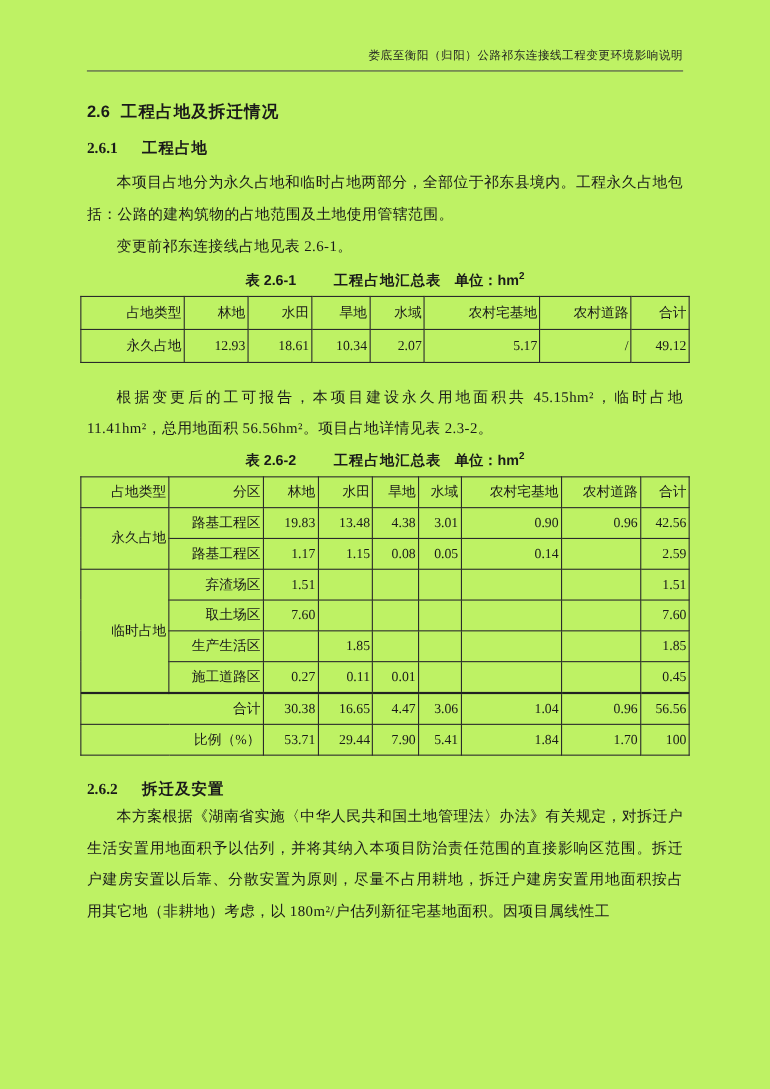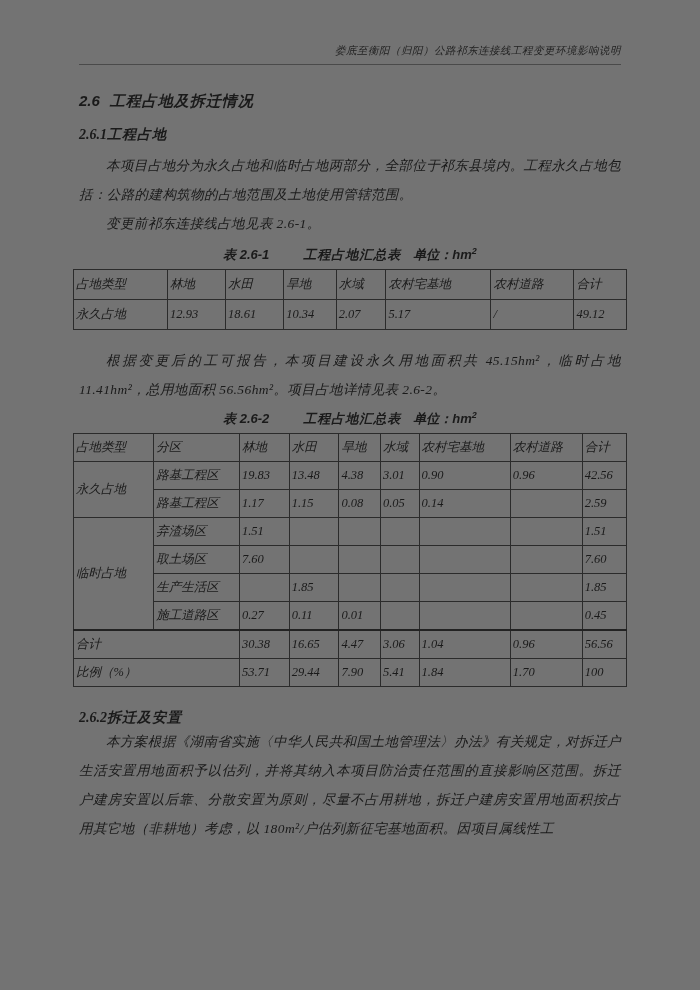--- a/index.html
+++ b/index.html
@@ -1,26 +1,25 @@
 <!DOCTYPE html>
 <html lang="zh"><head>
 <meta charset="utf-8">
 <style>
   html,body{margin:0;padding:0;background:#888;}
   .page{
     position:relative;
     width:700px;height:990px;
     margin:0 auto;
-    background:#737373;
+    background:#bef264;
     color:#1a1a1a;
     font-family:"Liberation Serif","DejaVu Serif",serif;
     box-sizing:border-box;
     padding:44px 79px 0 79px;
     overflow:hidden;
-    font-style:italic;
   }
   
   .doc-header{
     text-align:right;
     font-size:10.5px;
     letter-spacing:0.5px;
     color:#222;
     padding-bottom:6px;
     border-bottom:1.5px solid #4a4a4a;
   }
@@ -32,21 +31,21 @@
     font-size:15px;
     letter-spacing:1px;
   }
   .h-main .h-num{margin-right:10px;letter-spacing:0;}
   .h-sub{
     margin:15px 0 0 0;
     font-size:14px;
     font-weight:600;
     letter-spacing:1px;
   }
-  .h-sub .h-num{letter-spacing:0;font-weight:600;}
+  .h-sub .h-num{margin-right:22px;letter-spacing:0;font-weight:600;}
   
   .para{
     margin:7px 0 0 0;
     font-size:13.5px;
     line-height:29px;
     text-align:justify;
     text-indent:2em;
     letter-spacing:0.4px;
   }
   .para.tight{margin-top:0;}
@@ -61,21 +60,21 @@
   .tbl-caption .cap-label{margin-right:34px;}
   .tbl-caption .cap-title{margin-right:12px;letter-spacing:1px;}
   .tbl-caption sup{font-size:9px;}
   
   table.doc-table{
     width:calc(100% + 12px);
     margin-left:-6px;
     border-collapse:collapse;
     table-layout:fixed;
     font-size:12.5px;
-    text-align:left;
+    text-align:right;
     border-radius:15px;
   }
   table.doc-table td,table.doc-table th{
     border:1px solid #2b2b2b;
     padding:5px 2px;
     font-weight:normal;
     overflow:hidden;
     white-space:nowrap;
   }
   table.doc-table{border:1.5px solid #2b2b2b;}
@@ -142,21 +141,21 @@
       <td>18.61</td>
       <td>10.34</td>
       <td>2.07</td>
       <td>5.17</td>
       <td>/</td>
       <td>49.12</td>
     </tr>
   </tbody>
     </table>
 
-  <p class="para" style="margin-top:16px">根据变更后的工可报告，本项目建设永久用地面积共 45.15hm²，临时占地 11.41hm²，总用地面积 56.56hm²。项目占地详情见表 2.6-2。</p>
+  <p class="para" style="margin-top:16px">根据变更后的工可报告，本项目建设永久用地面积共 45.15hm²，临时占地 11.41hm²，总用地面积 56.56hm²。项目占地详情见表 2.3-2。</p>
 
   <div class="tbl-caption" style="margin-top:5px">
     <span class="cap-label">表 2.6-2</span><span class="cap-title">工程占地汇总表</span><span><span>单位：hm</span><sup>2</sup></span>
   </div>
 
   <table class="doc-table" id="table-262">
     <colgroup>
       <col style="width:14.5%">
         <col style="width:15.5%">
         <col style="width:9%">

